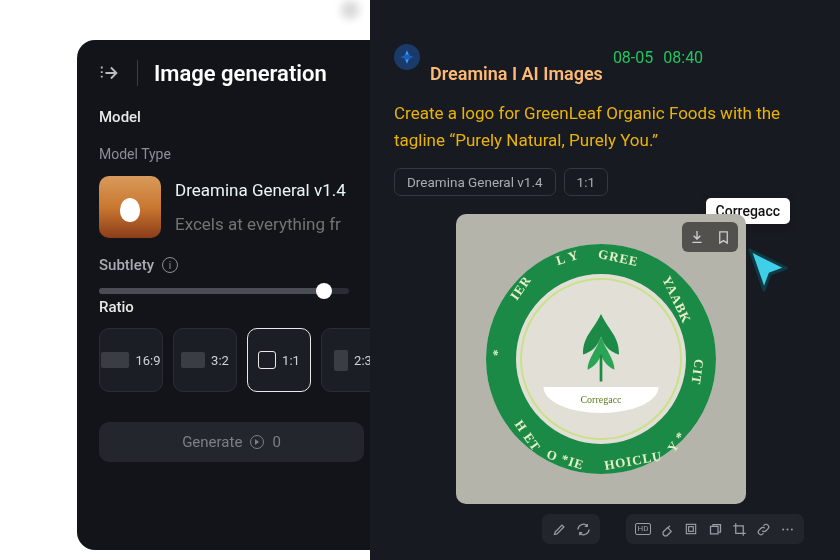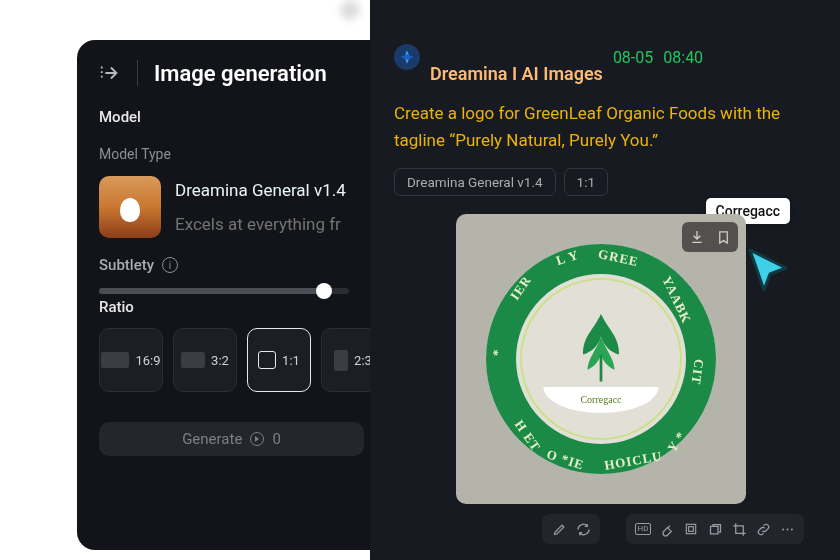--- a/index.html
+++ b/index.html
@@ -40,21 +40,21 @@
   .ratio-box { background: #3a3d44; border-radius: 2px; }
   .rb-169 { width: 28px; height: 16px; }
   .rb-32 { width: 24px; height: 16px; }
   .rb-43 { width: 22px; height: 16px; }
   .rb-11 { width: 18px; height: 18px; border: 1px solid #e8e8e8; background: transparent; border-radius: 3px; }
   .rb-23 { width: 14px; height: 21px; }
   .rb-916 { width: 12px; height: 22px; }
   
   .bottom-row { position: relative; margin-top: 22px; padding: 0 22px; }
   .tryfree { position: absolute; right: 0; top: -14px; background: #3ad6d3; color: #0a2a2a; font-size: 12px; font-weight: 600; padding: 3px 10px; border-radius: 5px; }
-  .gen-btn { width: 265px; height: 34px; background: #23262c; border-radius: 10px; display: flex; align-items: center; justify-content: center; gap: 8px; font-size: 15px; color: #7c7f86; }
+  .gen-btn { width: 265px; height: 40px; background: #23262c; border-radius: 10px; display: flex; align-items: center; justify-content: center; gap: 8px; font-size: 15px; color: #7c7f86; }
   .coin { width: 14px; height: 14px; border: 1.5px solid #7c7f86; border-radius: 50%; position: relative; }
   .coin::after { content:""; position:absolute; left:50%; top:50%; transform:translate(-50%,-50%); border-left:4px solid #7c7f86; border-top:3px solid transparent; border-bottom:3px solid transparent; }
   
   .panel-right {
     position: absolute; left: 370px; top: 0; width: 470px; height: 560px;
     background: #181a21; color: #e8e8e8;
   }
   .pr-head { display: flex; align-items: center; gap: 10px; padding: 30px 24px 6px; }
   .dreamina-icon { width: 26px; height: 26px; border-radius: 50%; background: #1a3a6a; display: flex; align-items: center; justify-content: center; }
   .dreamina-icon svg { width: 16px; height: 16px; }

